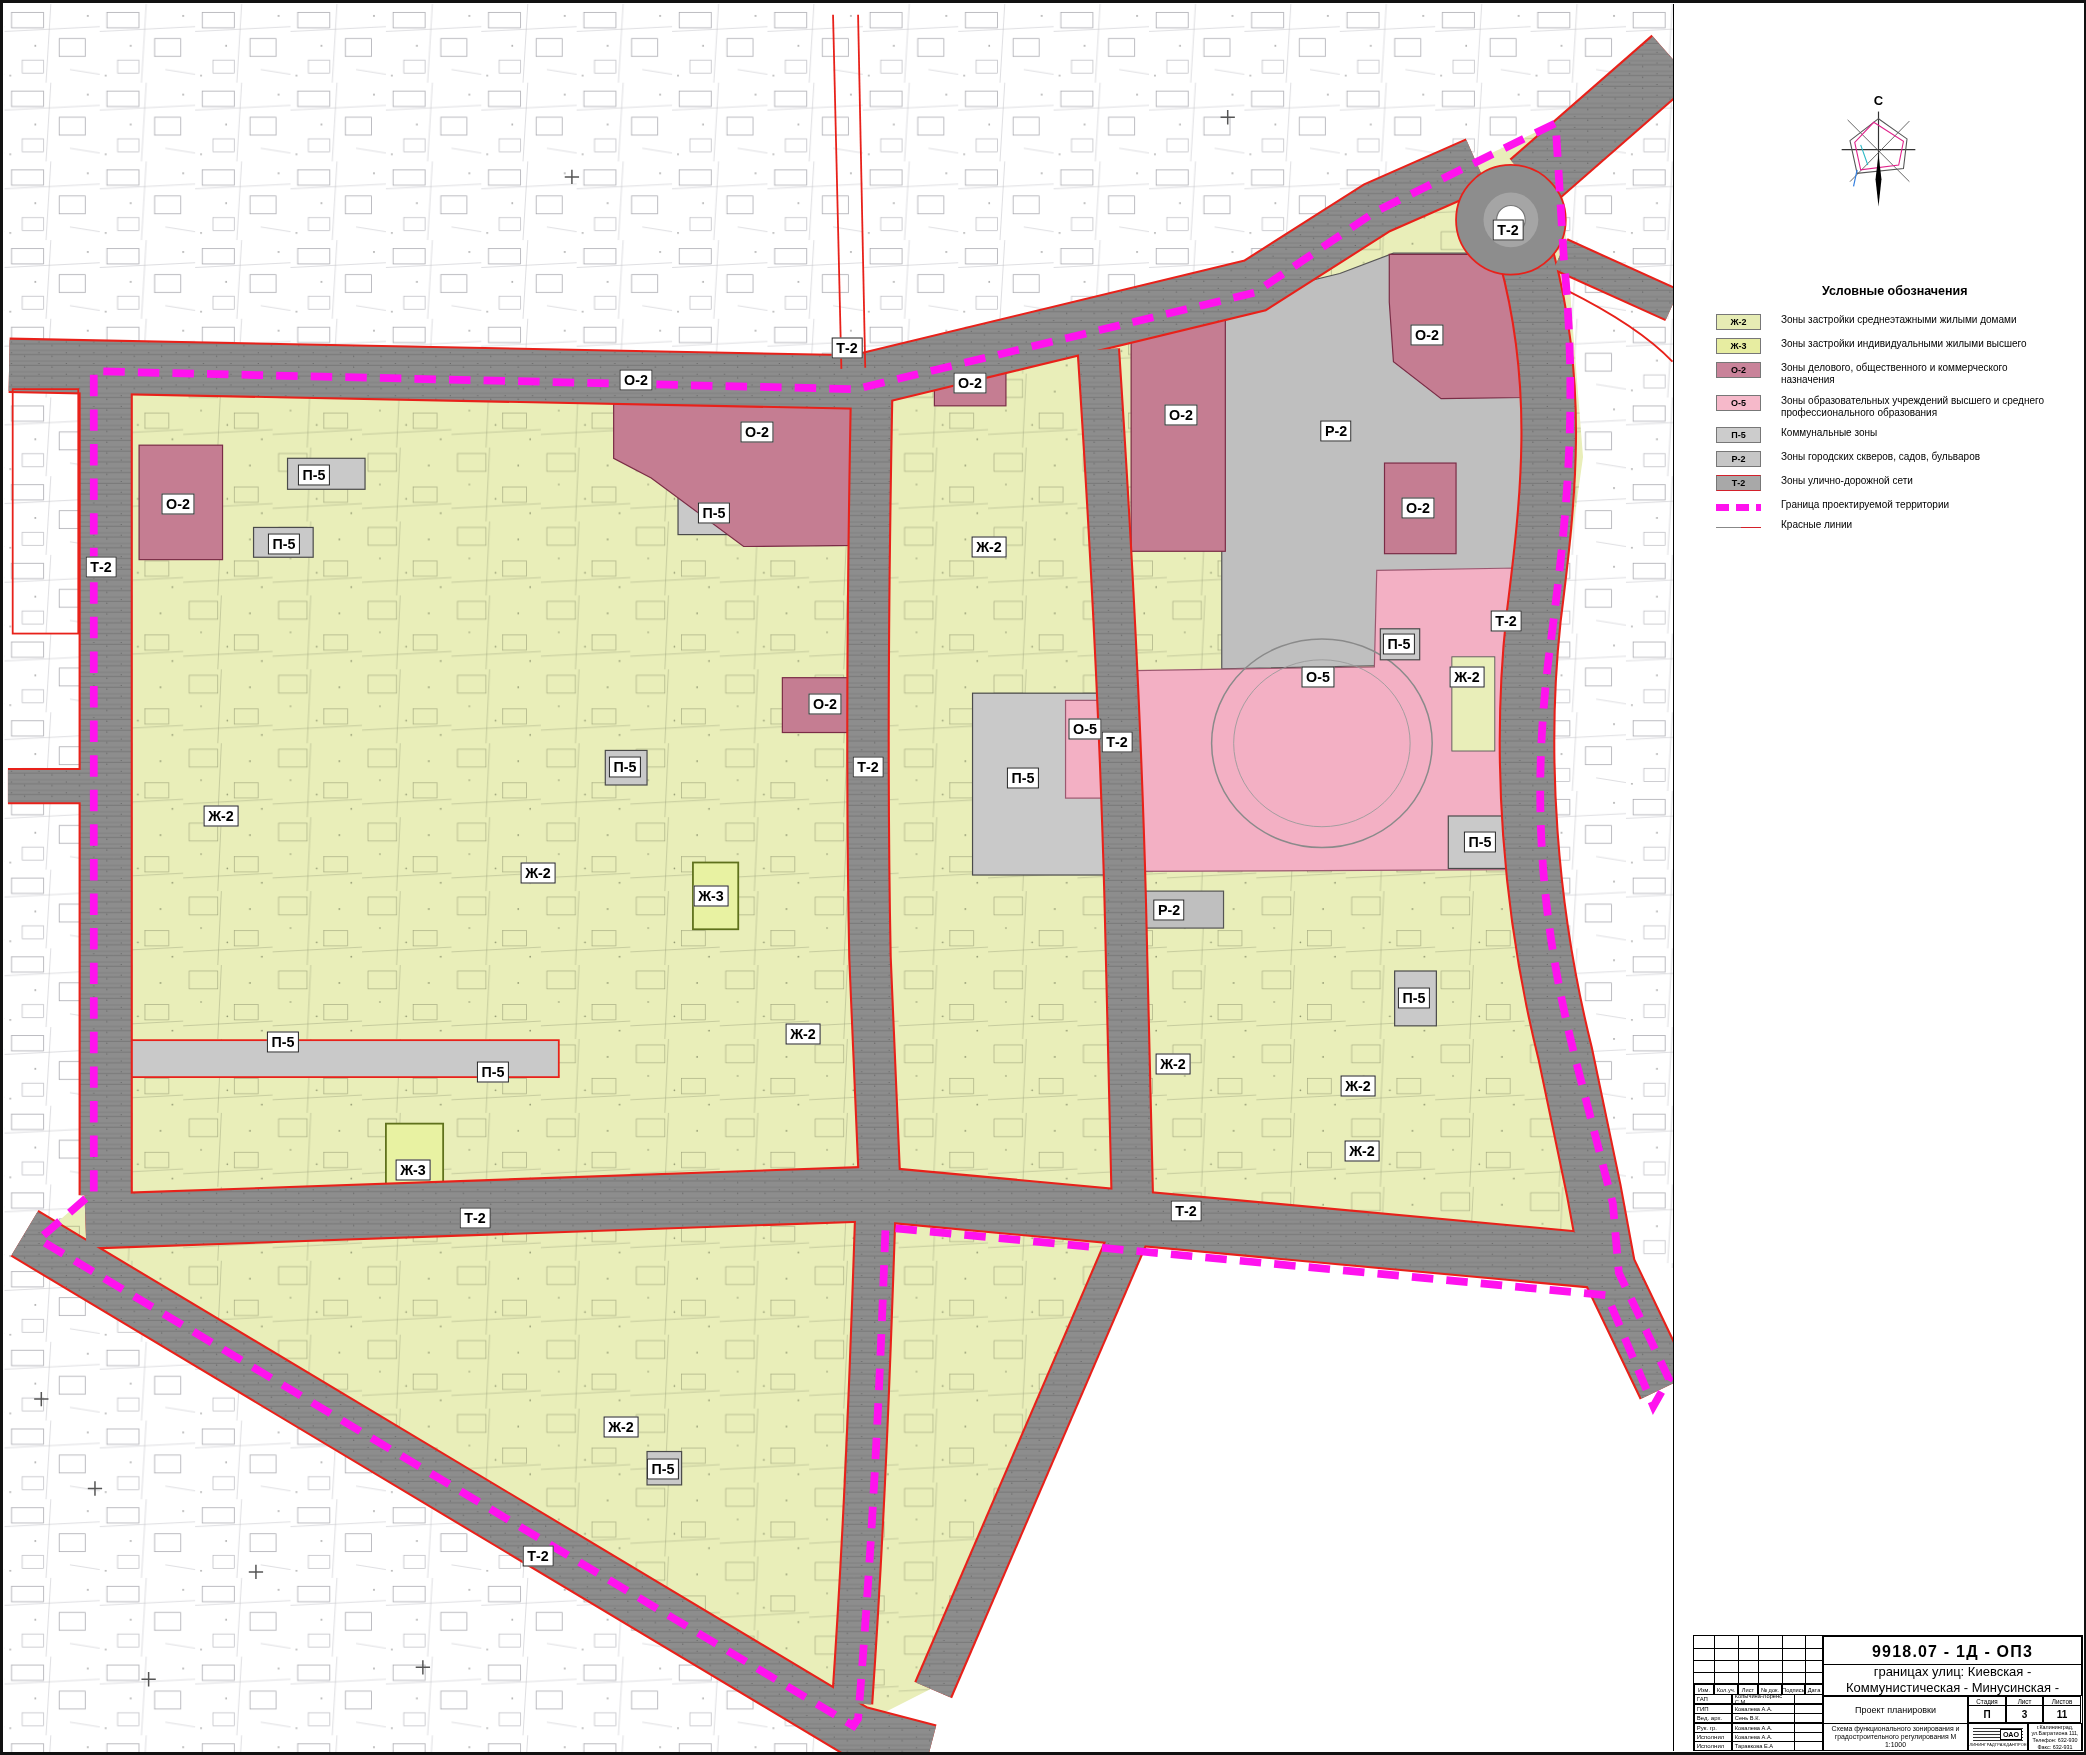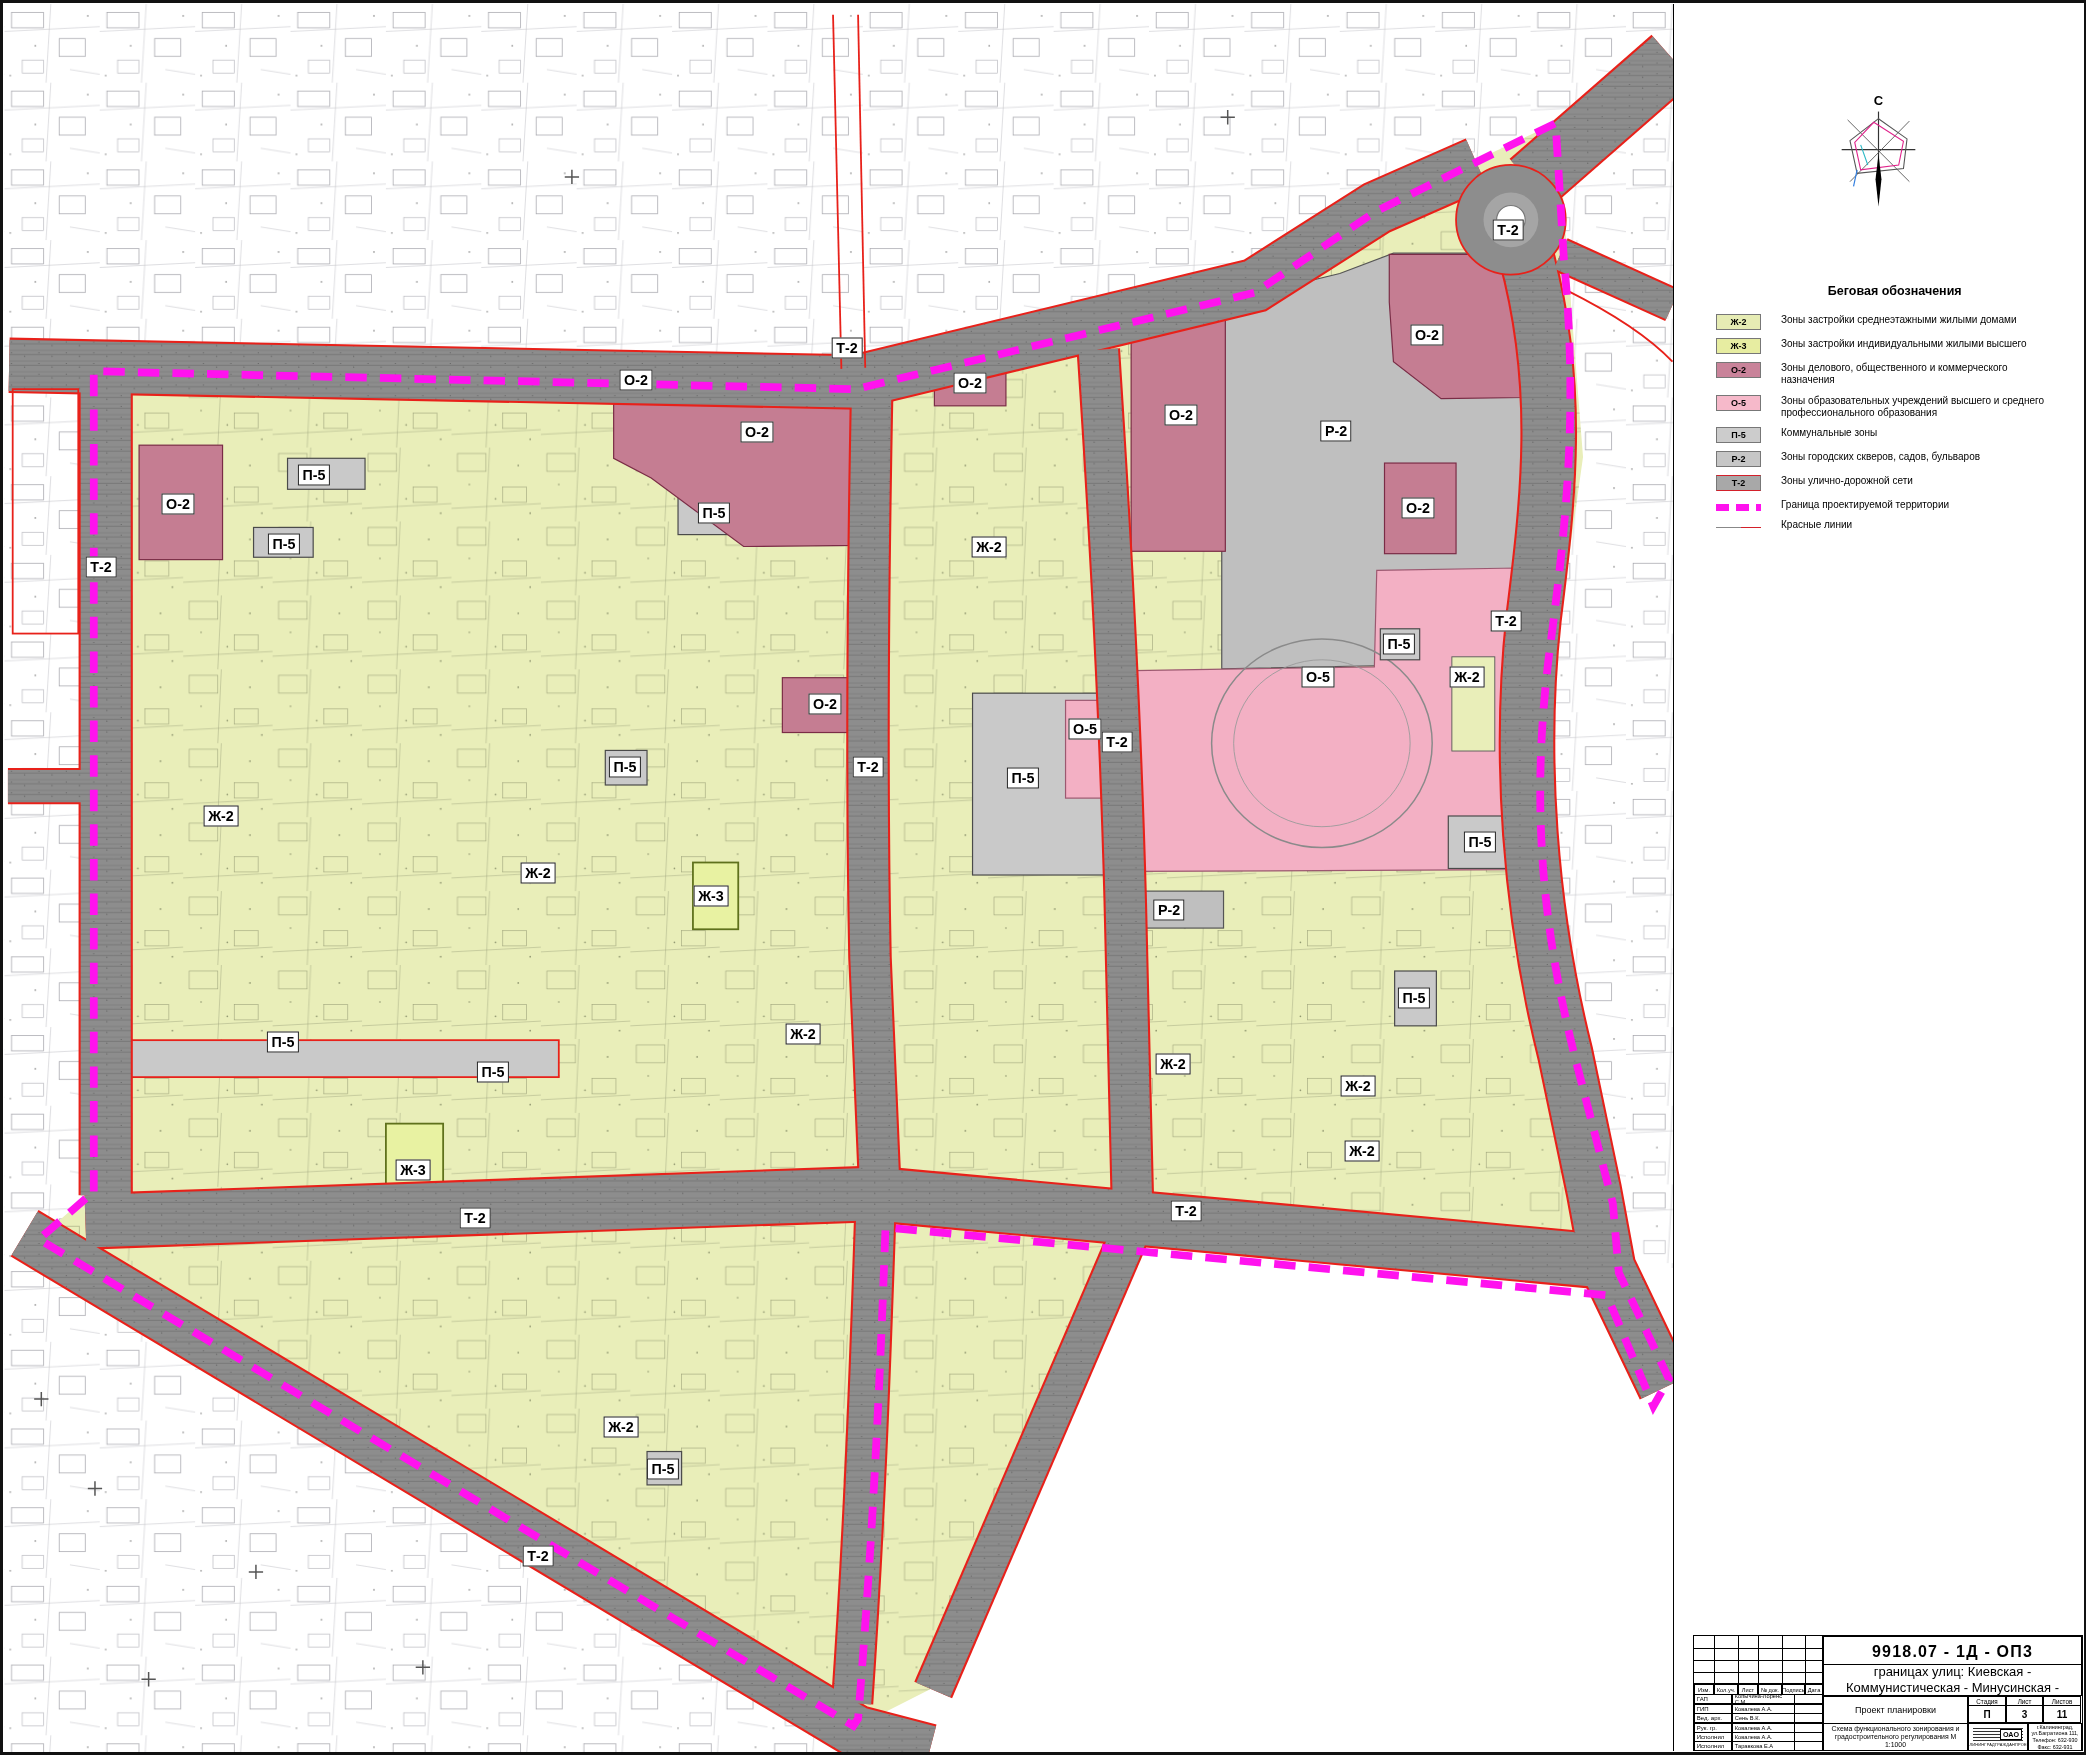--- a/index.html
+++ b/index.html
@@ -255,21 +255,21 @@
         <line x1="122" y1="22" x2="22" y2="124" stroke="#555" stroke-width="1.5"></line>
         <path d="M70,18 L118,52 L112,102 L34,110 L22,55 Z" fill="none" stroke="#555" stroke-width="1.8"></path>
         <path d="M62,24 L112,56 L104,96 L40,104 L30,58 Z" fill="none" stroke="#e0218a" stroke-width="1.8"></path>
         <path d="M40,62 L52,96" stroke="#27b7c4" stroke-width="1.8"></path>
         <path d="M34,104 L28,132" stroke="#2f7de0" stroke-width="2"></path>
         <path d="M70,78 L75,120 L70,166 L65,120 Z" fill="#000"></path>
       </svg>
     </div>
 
     <section class="legend">
-      <h2>Беговая обозначения</h2>
+      <h2>Условные обозначения</h2>
       <div id="legend-items">
           <div class="legend-item">
             <div class="sw" style="background: rgb(230, 236, 180);">Ж-2</div>
             <div class="txt">Зоны застройки среднеэтажными жилыми домами</div>
           </div>
           <div class="legend-item">
             <div class="sw" style="background: rgb(231, 237, 161);">Ж-3</div>
             <div class="txt">Зоны застройки индивидуальными жилыми высшего</div>
           </div>
           <div class="legend-item">

